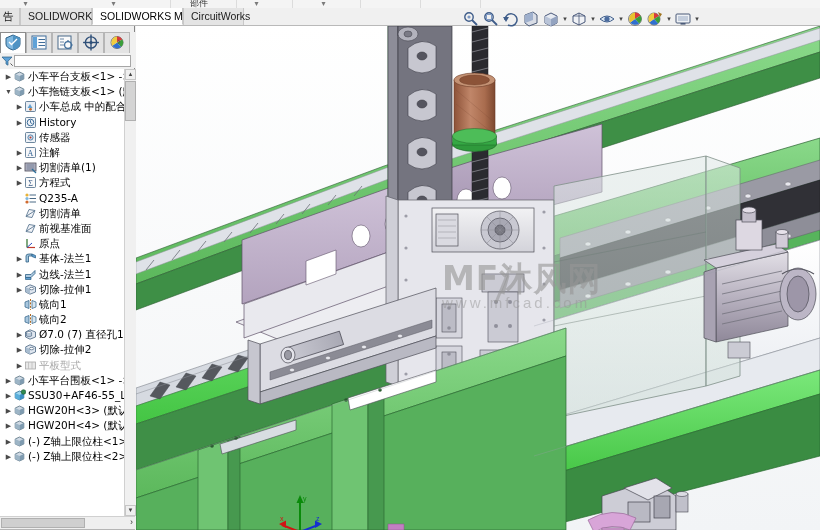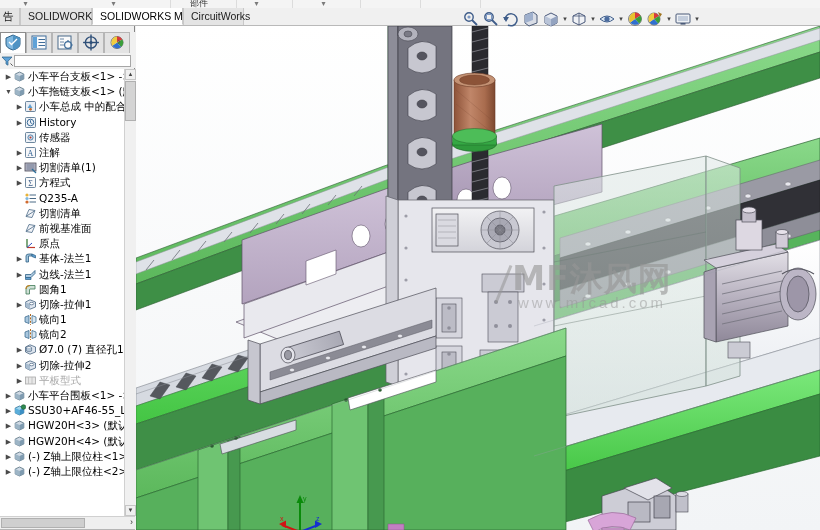--- a/index.html
+++ b/index.html
@@ -66,21 +66,21 @@
   .ths-right{position:absolute;right:2px;top:0px;font-size:9px;color:#333;}
 
   .bottom-strip{position:absolute;left:0;top:503px;width:135px;height:27px;background:#dedede;border-top:1px solid #b5b5b5;box-sizing:border-box;}
   .bs-b{position:absolute;left:70px;top:2px;font-size:8px;color:#333;}
 
   
   .viewport{position:absolute;left:136px;top:26px;width:684px;height:504px;overflow:hidden;background:#ffffff;}
   .vpsvg{position:absolute;left:0;top:0;}
 
   
-  .wm{position:absolute;left:306px;top:236px;width:300px;height:64px;z-index:30;pointer-events:none;text-align:center;}
+  .wm{position:absolute;left:306px;top:236px;width:300px;height:64px;z-index:30;pointer-events:none;}
   .wm-main{font-size:33px;font-weight:bold;color:rgba(150,150,150,0.62);letter-spacing:1px;
      font-family:"DejaVu Sans","Liberation Sans",sans-serif;line-height:34px;}
   .wm-sub{font-size:15px;color:rgba(150,150,150,0.5);letter-spacing:3px;margin-top:-2px;
      font-family:"Liberation Sans",sans-serif;}
   .wm-slash{position:absolute;left:60px;top:2px;width:3px;height:40px;background:rgba(150,150,150,0.55);transform:rotate(22deg);}
 
   .triad{position:absolute;left:142px;top:466px;width:46px;height:48px;z-index:25;}
 </style>
 </head>
 <body>
@@ -847,29 +847,20 @@
           <span style="display: inline-block; flex: 0 0 15px;"></span>
           <span class="tw">▶</span>
           <span class="ticon"><svg width="13" height="13" viewBox="0 0 13 13">
               <path d="M1.5,9.5 L7,9.5 L11,5.5 L11,2.5 L7,6.5 L1.5,6.5 Z" fill="#aecae0" stroke="#2d5f85" stroke-width="0.8"></path>
               <path d="M1.5,9.5 L1.5,11.5 L7,11.5 L7,9.5 Z" fill="#5f9fd0" stroke="#2d5f85" stroke-width="0.7"></path>
             </svg></span>
           <span class="tlabel">边线-法兰1</span>
         </div>
         <div class="trow">
           <span style="display: inline-block; flex: 0 0 15px;"></span>
-          <span class="tw"></span>
-          <span class="ticon"><svg width="13" height="13" viewBox="0 0 13 13">
-              <path d="M2,11 L2,6 Q2,2.5 6,2.5 L11,2.5 L11,6 L6,6 Q5.5,6 5.5,7 L5.5,11 Z" fill="#cfe0d6" stroke="#3f7a55" stroke-width="0.8"></path>
-              <path d="M2,6 Q2,2.5 6,2.5" fill="none" stroke="#c08020" stroke-width="1.2"></path>
-            </svg></span>
-          <span class="tlabel">圆角1</span>
-        </div>
-        <div class="trow">
-          <span style="display: inline-block; flex: 0 0 15px;"></span>
           <span class="tw">▶</span>
           <span class="ticon"><svg width="13" height="13" viewBox="0 0 13 13">
               <path d="M1.5,4 L6,1.8 L11.5,4 L11.5,9 L6,11.2 L1.5,9 Z" fill="#dfe6ef" stroke="#48637f" stroke-width="0.8"></path>
               <path d="M1.5,4 L6,6.2 L6,11.2 L1.5,9 Z" fill="#a8bccf"></path>
               <ellipse cx="7.6" cy="5.6" rx="2.2" ry="1.2" fill="#fff" stroke="#48637f" stroke-width="0.7"></ellipse>
             </svg></span>
           <span class="tlabel">切除-拉伸1</span>
         </div>
         <div class="trow">
           <span style="display: inline-block; flex: 0 0 15px;"></span>

